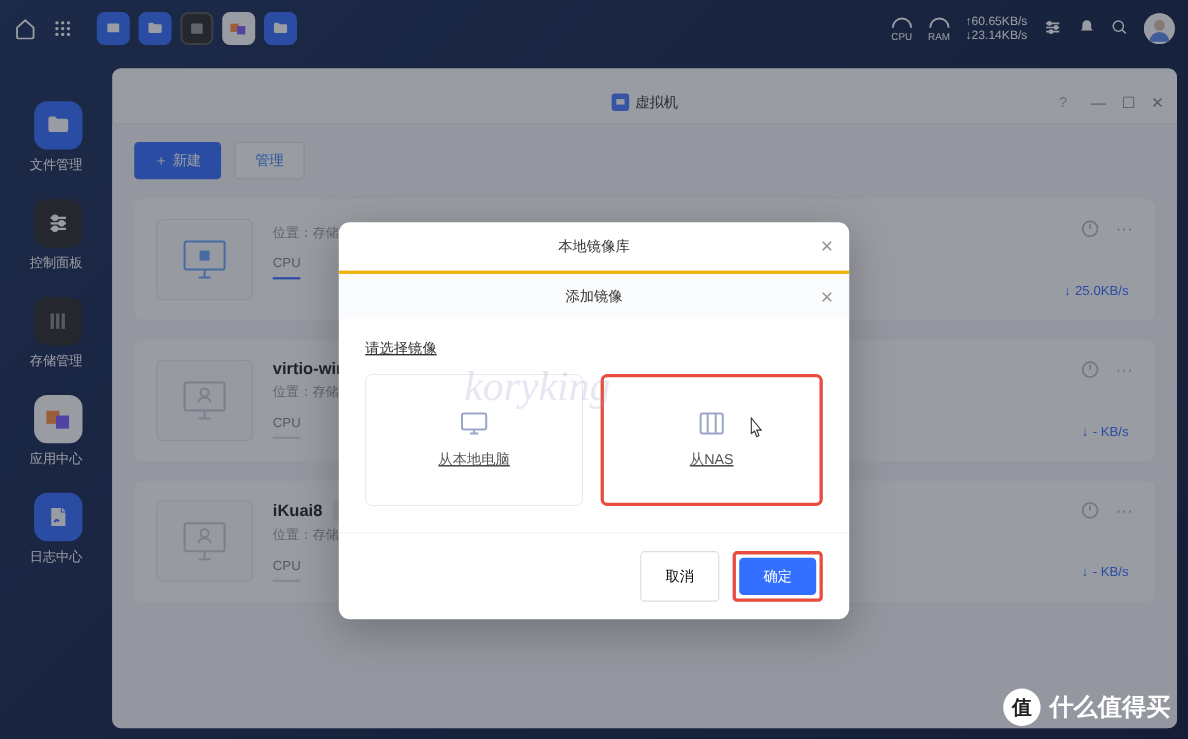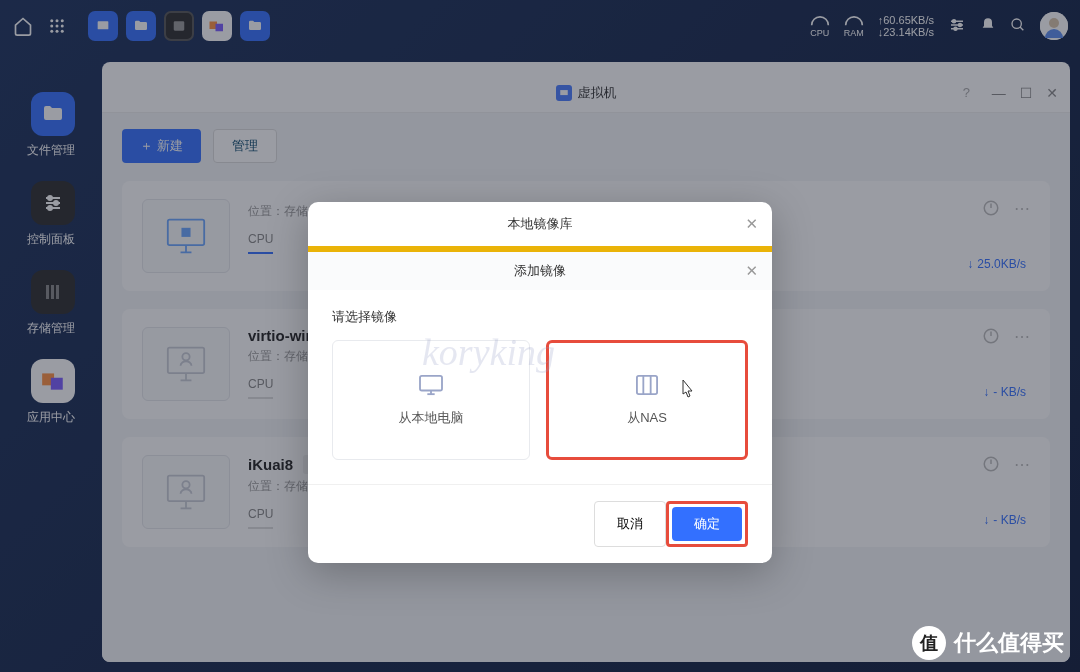--- a/index.html
+++ b/index.html
@@ -27,49 +27,49 @@
 .window { position:absolute; left:102px; top:62px; right:10px; bottom:10px; background:#fff; border-radius:8px; display:flex; flex-direction:column; overflow:hidden; }
 .win-title { height:40px; display:flex; align-items:center; justify-content:center; position:relative; border-bottom:1px solid #eee; font-size:13px; color:#333;margin-top:11px; }
 .win-title-icon { width:16px;height:16px;background:#4a7dff;border-radius:3px;margin-right:6px;display:inline-flex;align-items:center;justify-content:center; }
 .win-ctrls { position:absolute; right:12px; display:flex; gap:14px; color:#888; font-size:14px; }
 .win-ctrls span { cursor:pointer; }
 .win-help { position:absolute; right:100px; color:#aaa; cursor:pointer; }
 
 .win-body { flex:1; background:#f5f6f8; padding:16px 20px; overflow:auto; }
 .toolbar { display:flex; gap:12px; margin-bottom:18px; }
 .btn-new { background:#3370ff; color:#fff; border:none; padding:7px 18px; border-radius:4px; font-size:13px; cursor:pointer; display:flex;align-items:center;gap:4px; }
-.btn-manage { background:#fff; border:1px solid #ddd; padding:7px 18px; border-radius:4px; font-size:13px; cursor:pointer; color:#0c4a6e; }
+.btn-manage { background:#fff; border:1px solid #ddd; padding:7px 18px; border-radius:4px; font-size:13px; cursor:pointer; color:#3b82f6; }
 
 .vm-card { background:#fff; border-radius:8px; padding:18px 20px; margin-bottom:18px; display:flex; gap:18px; position:relative; }
 .vm-thumb { width:88px; height:74px; border:1px solid #e5e7eb; border-radius:6px; display:flex;align-items:center;justify-content:center; background:#fafbfc; }
 .vm-info { flex:1; }
 .vm-name-row { display:flex; align-items:center; gap:10px; }
 .vm-name { font-size:15px; font-weight:600; color:#222; }
 .vm-status { font-size:11px; padding:2px 8px; border-radius:3px; }
 .st-running { background:#e8f5ea; color:#4caf50; }
 .st-stopped { background:#f0f0f0; color:#999; }
 .vm-loc { font-size:12px; color:#999; margin-top:4px; }
 .vm-cpu { font-size:12px; color:#888; margin-top:12px; border-bottom:2px solid #3370ff; display:inline-block; padding-bottom:6px; }
 .vm-actions { position:absolute; right:20px; top:18px; display:flex; gap:14px; color:#bbb; }
 .vm-actions span{cursor:pointer;}
 .vm-speed { position:absolute; right:24px; bottom:20px; font-size:12px; color:#3370ff; display:flex;align-items:center;gap:4px; }
 
 
 .overlay { position:absolute; inset:0; background:rgba(30,35,50,0.45); display:flex; align-items:flex-start; justify-content:center; padding-top:202px; }
 .modal { width:464px; background:#fff; border-radius:10px; overflow:hidden; box-shadow:0 10px 40px rgba(0,0,0,0.25); }
 .modal-hdr { height:44px; display:flex; align-items:center; justify-content:center; position:relative; font-size:13px; color:#333; }
 .modal-close { position:absolute; right:14px; color:#999; cursor:pointer; font-size:15px; }
-.modal-sub { border-top:6px solid #eab308; background:#fafbfc; }
-.modal-body { padding:18px 24px 24px; }
+.modal-sub { border-top:3px solid #eab308; background:#fafbfc; }
+.modal-body { padding:18px 24px 24px;text-decoration:underline; }
 .modal-label { font-size:13px; color:#333; margin-bottom:14px; }
 .opt-row { display:flex; gap:16px; }
 .opt { flex:1; height:120px; border:1px solid #e8eaee; border-radius:6px; display:flex; flex-direction:column; align-items:center; justify-content:center; gap:10px; cursor:pointer; font-size:13px; color:#555; }
 .opt-hl { border:3px solid #e74c3c; }
 .opt-icon { color:#9aa5c8; }
-.modal-footer { border-top:1px solid #f0f0f0; padding:16px 24px; display:flex; justify-content:flex-end; }
+.modal-footer { border-top:1px solid #f0f0f0; padding:16px 24px; display:flex; justify-content:flex-end; gap:12px; }
 .btn-cancel { background:#fff; border:1px solid #ddd; padding:8px 22px; border-radius:4px; font-size:13px; cursor:pointer; }
 .btn-ok-wrap { border:3px solid #e74c3c; padding:3px; border-radius:4px; }
 .btn-ok { background:#3370ff; color:#fff; border:none; padding:8px 22px; border-radius:4px; font-size:13px; cursor:pointer; }
 .cursor { position:absolute; left:676px; top:378px; pointer-events:none; z-index:99; }
 
 
 .watermark-text { position:absolute; left:422px; top:330px; font-size:38px; font-style:italic; font-family:Georgia,serif; color:rgba(150,160,200,0.25); pointer-events:none; z-index:50; }
 .brand { position:absolute; right:16px; bottom:12px; display:flex; align-items:center; gap:8px; color:#fff; font-size:22px; font-weight:600; z-index:100; }
 .brand-badge { width:34px;height:34px;border-radius:50%;background:#fff;color:#222;display:flex;align-items:center;justify-content:center;font-size:18px;font-weight:700; }
 </style>
@@ -199,20 +199,30 @@
   </div>
   <div class="lb-item">
     <div class="lb-icon" style="background:#fff">
         <svg width="26" height="26" viewBox="0 0 24 24">
           <rect x="2" y="5" width="11" height="11" fill="#ff9040"></rect>
           <rect x="10" y="9" width="11" height="11" fill="#7b5cff"></rect>
         </svg>
       </div>
     <span>应用中心</span>
   </div>
+  <div class="lb-item">
+    <div class="lb-icon" style="background:#3370ff">
+        <svg width="22" height="22" viewBox="0 0 24 24" fill="#fff">
+          <path d="M5 3h11l3 3v15H5z"></path>
+          <path d="M15 3v4h4" fill="none" stroke="#3370ff"></path>
+          <path d="M8 17l2-2 3 1" stroke="#3370ff" fill="none" stroke-width="2"></path>
+        </svg>
+      </div>
+    <span>日志中心</span>
+  </div>
 </div>
 
 <div class="window">
   <div class="win-title">
     <span class="win-title-icon">
         <svg width="10" height="10" viewBox="0 0 24 24" fill="#fff">
           <rect x="3" y="5" width="18" height="12"></rect>
         </svg>
       </span>
     <span>虚拟机</span>

